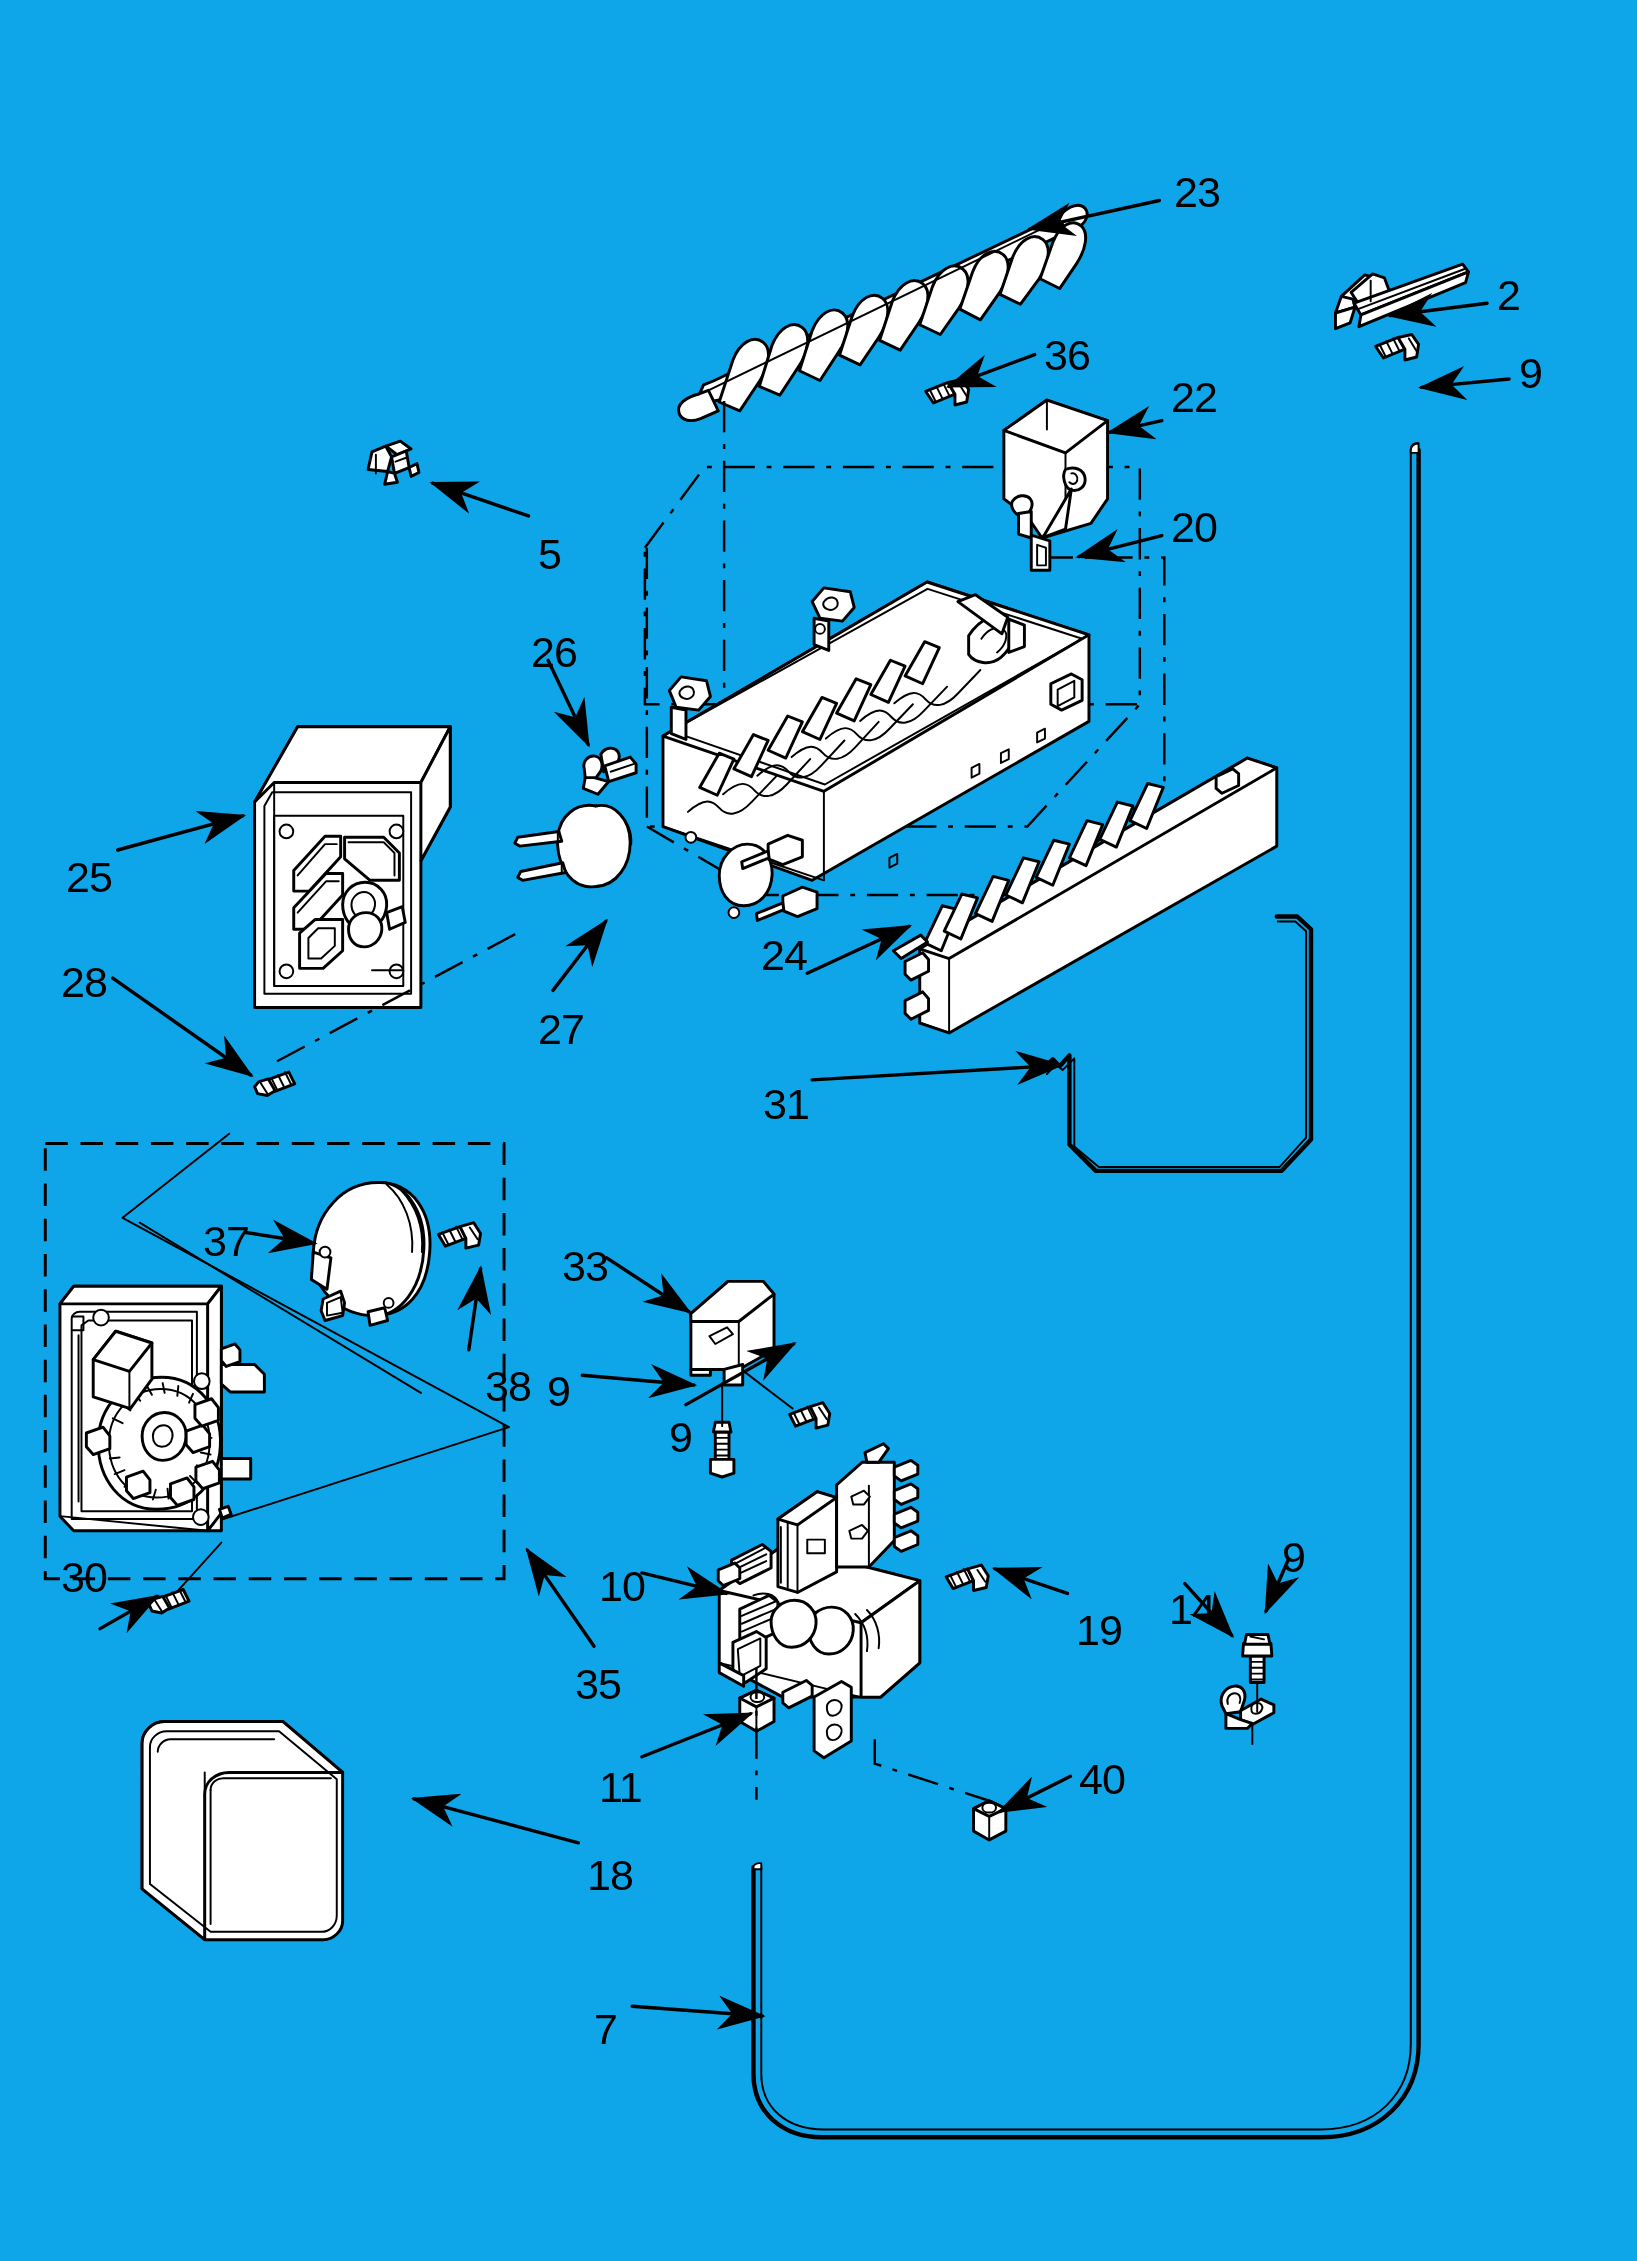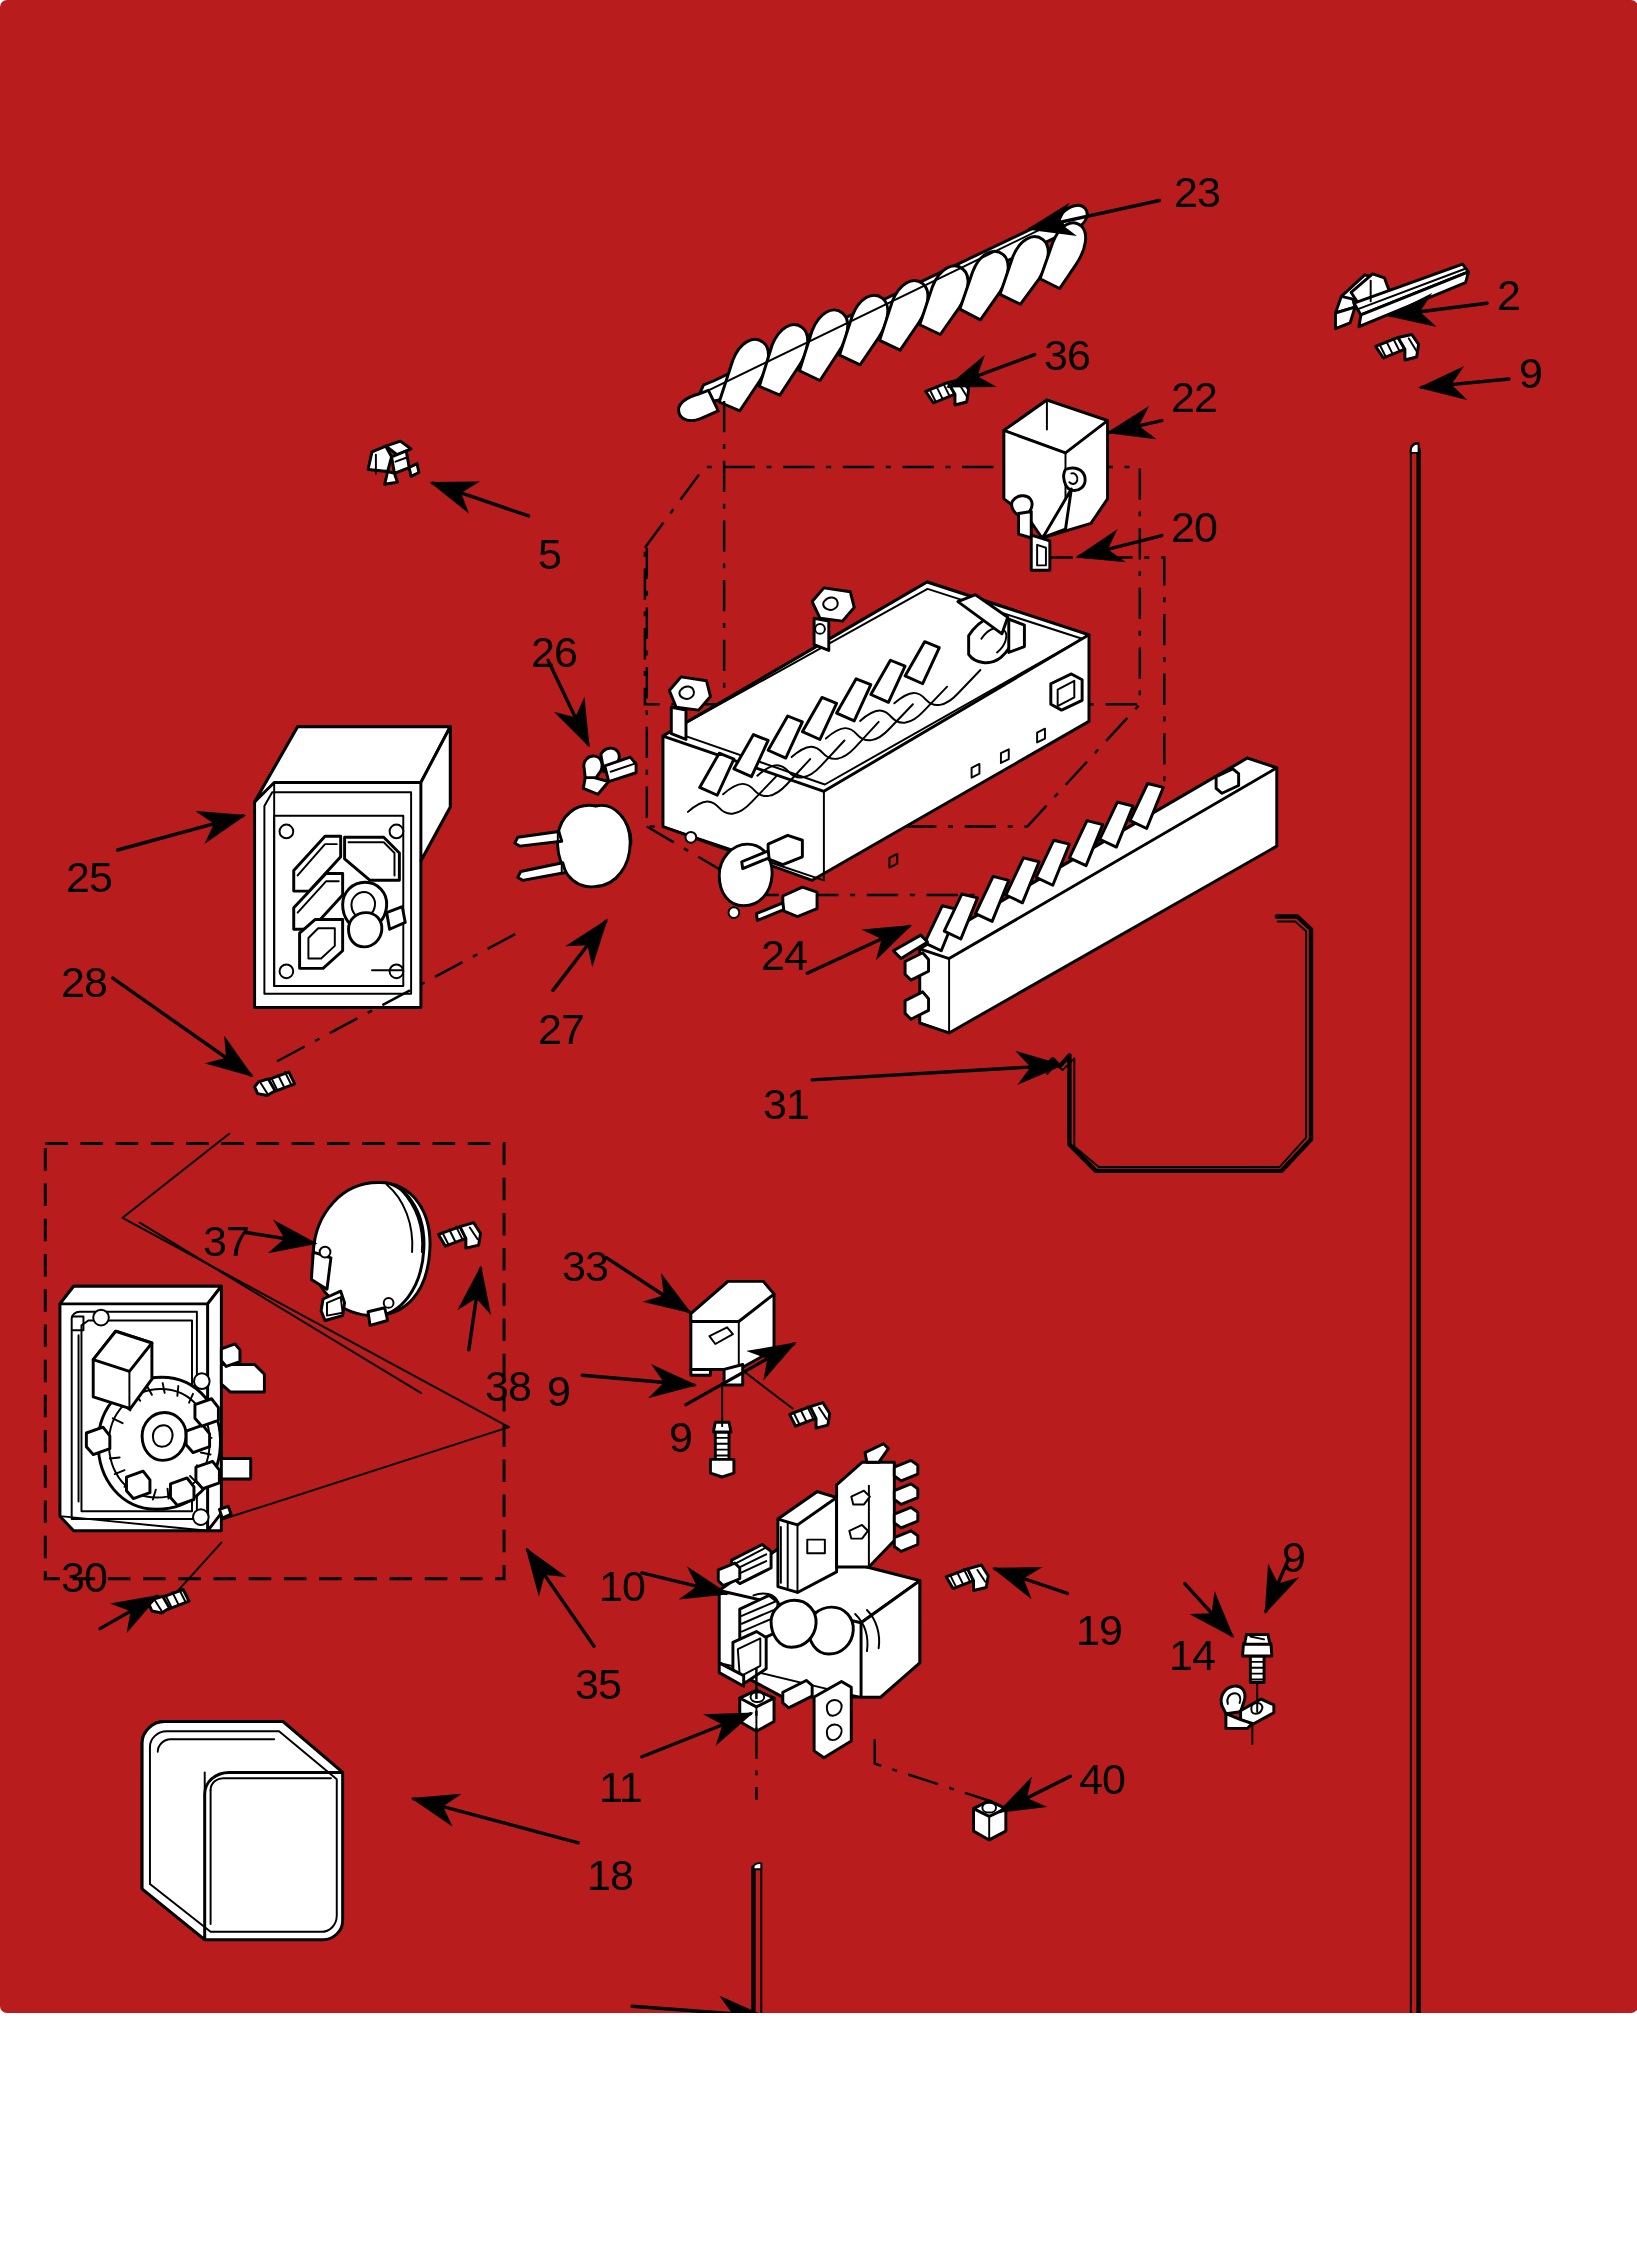--- a/index.html
+++ b/index.html
@@ -1,23 +1,22 @@
 <!DOCTYPE html>
 <html style="font-size:7.8px"><head>
 <meta charset="utf-8">
 <title>Icemaker Parts Diagram</title>
 <style>
   html,body{margin:0;padding:0;background:#ffffff;}
   body{font-family:"Liberation Sans",sans-serif;}
   #page{
     position:relative;
-    width:1638px;height:2013px;
-    background:#b91c1c;
+    width:1638px;height:2261px;
+    background:#0ea5e9;
     overflow:hidden;
-    border-radius:7px;
   }
   #art{position:absolute;left:0;top:0;width:1638px;height:2261px;}
   .cal{
     position:absolute;
     font-family:"Liberation Sans",sans-serif;
     font-size:43px;
     font-weight:400;
     color:#000000;
     letter-spacing:-1px;
     line-height:1;
@@ -513,21 +512,21 @@
   <div class="cal" style="left:763px;top:1083px">31</div>
   <div class="cal" style="left:203px;top:1220px">37</div>
   <div class="cal" style="left:562px;top:1245px">33</div>
   <div class="cal" style="left:485px;top:1365px">38</div>
   <div class="cal" style="left:547px;top:1370px">9</div>
   <div class="cal" style="left:669px;top:1416px">9</div>
   <div class="cal" style="left:599px;top:1565px">10</div>
   <div class="cal" style="left:61px;top:1556px">30</div>
   <div class="cal" style="left:575px;top:1663px">35</div>
   <div class="cal" style="left:1076px;top:1609px">19</div>
-  <div class="cal" style="left:1169px;top:1634px">14</div>
+  <div class="cal" style="left:1169px;top:1588px">14</div>
   <div class="cal" style="left:1282px;top:1536px">9</div>
   <div class="cal" style="left:599px;top:1766px">11</div>
   <div class="cal" style="left:1079px;top:1758px">40</div>
   <div class="cal" style="left:587px;top:1854px">18</div>
   <div class="cal" style="left:594px;top:2008px">7</div>
 
 </div>
 
 
 </body></html>

